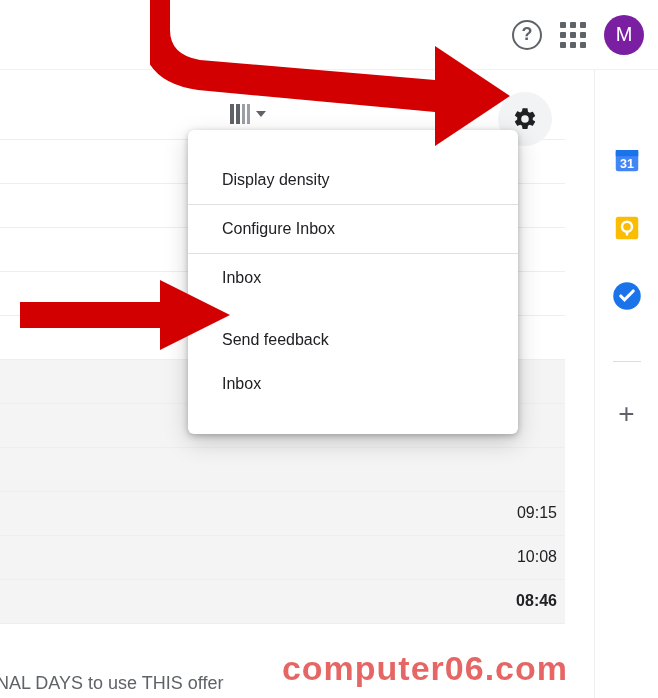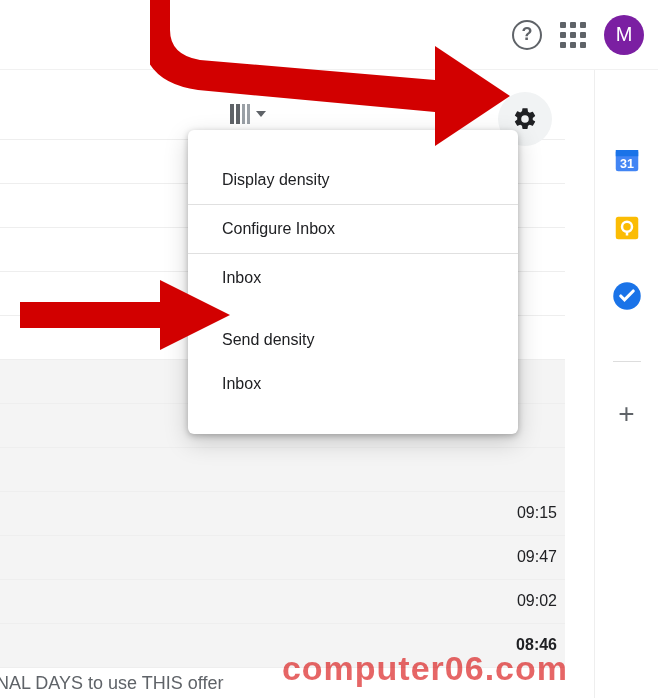--- a/index.html
+++ b/index.html
@@ -266,24 +266,21 @@
   <div class="row"></div>
   <div class="row"></div>
   <div class="row"></div>
   <div class="row alt"></div>
   <div class="row alt"></div>
   <div class="row alt"></div>
   <div class="row alt" style="position:relative;">
     <span class="time-cell" style="top:12px;text-align:center;">09:15</span>
   </div>
   <div class="row alt" style="position:relative;">
-    <span class="time-cell" style="top:12px;">09:47</span>
-  </div>
-  <div class="row alt" style="position:relative;">
-    <span class="time-cell" style="top:12px;">09:02</span>
+    <span class="time-cell" style="top:12px;">10:08</span>
   </div>
   <div class="row alt" style="position:relative;font-weight:bold;">
     <span class="time-cell" style="top:12px;">08:46</span>
   </div>
   <div class="partial-text">NAL DAYS to use THIS offer</div>
 </div>
 
 <div class="split-icon">
   <div class="split-rect">
     <span></span>
@@ -300,21 +297,21 @@
     </svg>
 </div>
 
 <div class="dropdown">
   <div class="item">Display density</div>
   <div class="divider"></div>
   <div class="item">Configure Inbox</div>
   <div class="divider"></div>
   <div class="item">Inbox</div>
   <div class="gap"></div>
-  <div class="item">Send density</div>
+  <div class="item">Send feedback</div>
   <div class="item">Inbox</div>
 </div>
 
 <div class="arrow" style="top:-10px; left:150px;">
   <svg width="370" height="160" viewBox="0 0 370 160">
     <path d="M20 0 L20 40 Q20 65 50 70 L285 90 L285 56 L360 106 L285 156 L285 122 L48 100 Q-10 92 -8 40 L-8 0 Z" fill="#d20000"></path>
   </svg>
 </div>
 
 <div class="arrow" style="top:280px; left:20px;">

